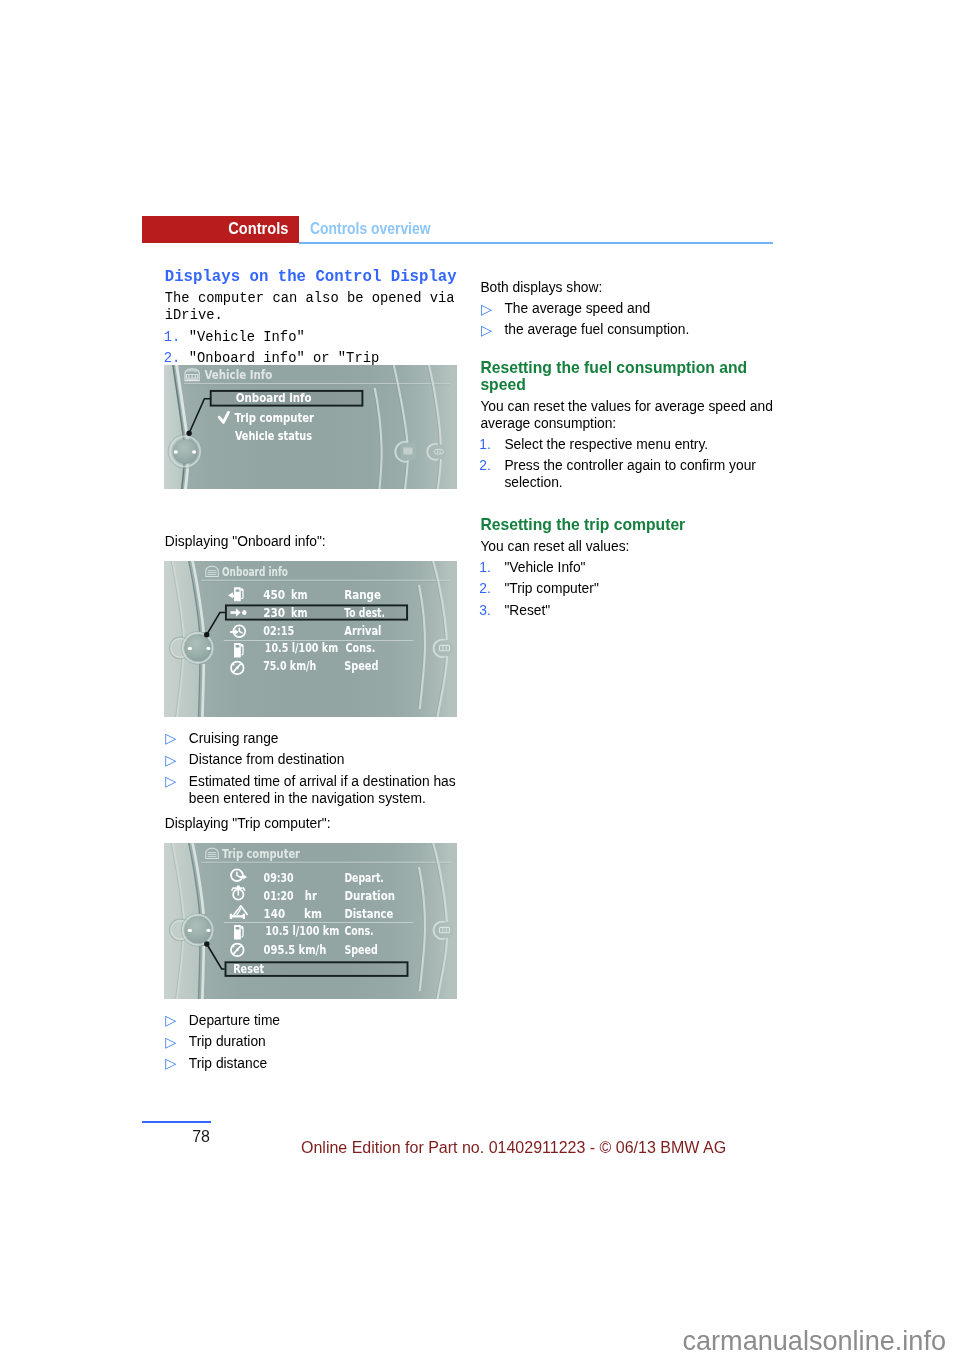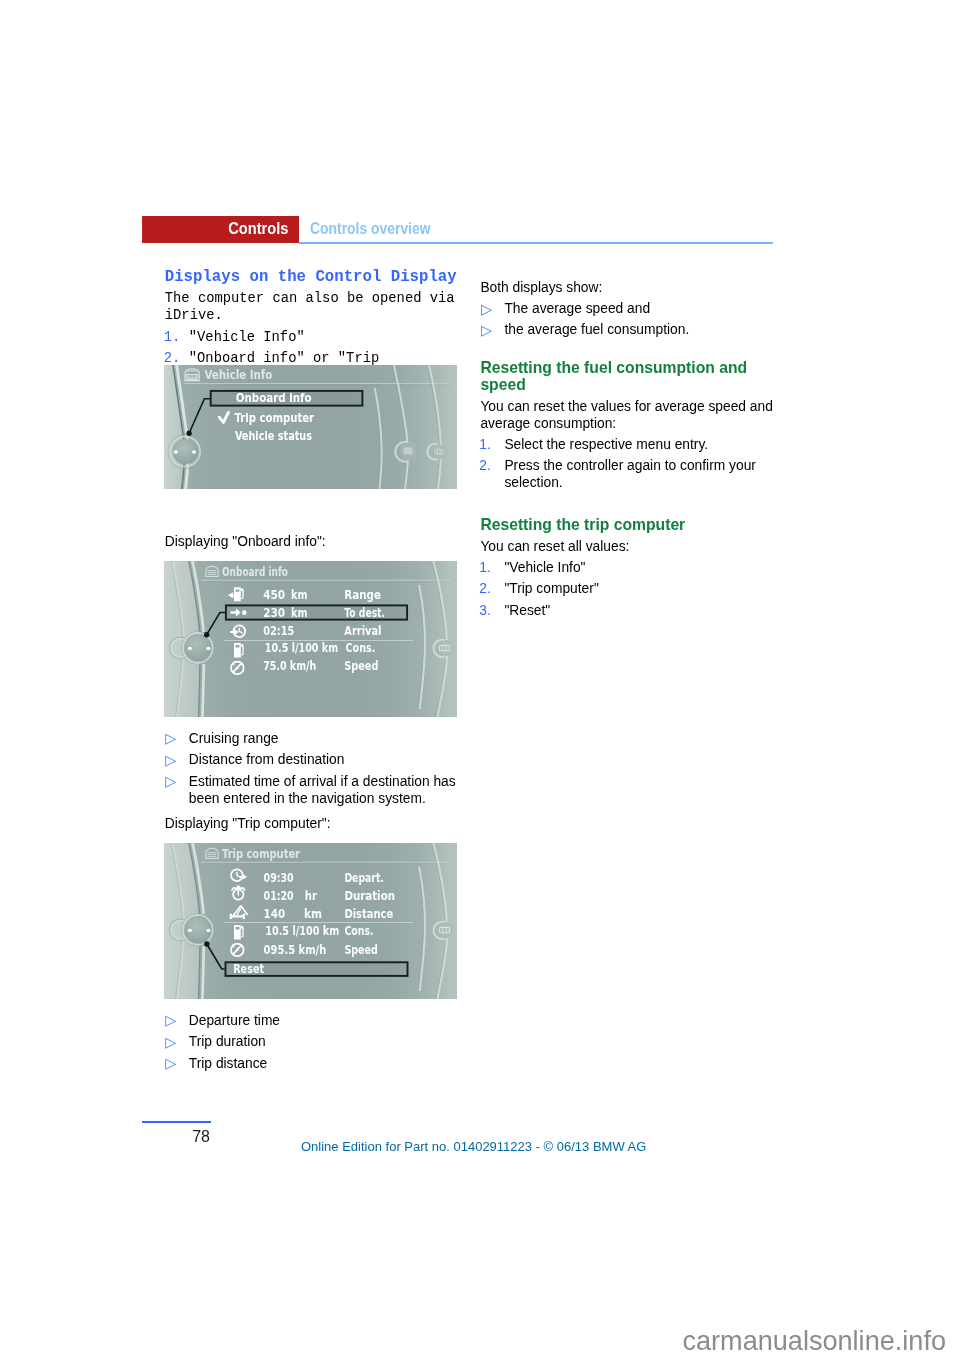--- a/index.html
+++ b/index.html
@@ -30,21 +30,21 @@
   .sp3{height:4px;}
 
   ul.bl,ol.nl{margin:0;padding:0;list-style:none;}
   ul.bl li,ol.nl li{position:relative;padding-left:24px;line-height:17px;font-size:13.8px;margin-bottom:4.3px;}
   ul.bl li .mk{position:absolute;left:0.5px;top:0.4px;color:#3d7ef0;font-size:14.5px;line-height:17px;}
   ol.nl li .mk{position:absolute;left:-1.1px;top:0px;color:#3366fe;font-size:13.8px;line-height:17px;}
 
   
   .foot-rule{position:absolute;left:142px;top:1121px;width:69px;height:2px;background:#3366fe;}
   .foot-page{position:absolute;left:142px;top:1128px;width:68px;text-align:right;font-size:16px;color:#1a1a1a;}
-  .foot-notice{position:absolute;left:301px;top:1139px;font-size:13px;color:#0369a1;}
+  .foot-notice{position:absolute;left:301px;top:1139px;font-size:16px;color:#7f1d1d;}
   .wm{position:absolute;left:0;top:1325px;width:946px;text-align:right;font-size:27.1px;color:#8c8c8c;}
 
   
   .shot{position:absolute;overflow:hidden;left:164px;}
   .shot svg{display:block;shape-rendering:geometricPrecision;}
   .shot text{paint-order:stroke;}
   
   #shot1{top:365px;width:293px;height:124px;}
   #shot2{top:561px;width:293px;height:156px;}
   #shot3{top:843px;width:293px;height:156px;}

